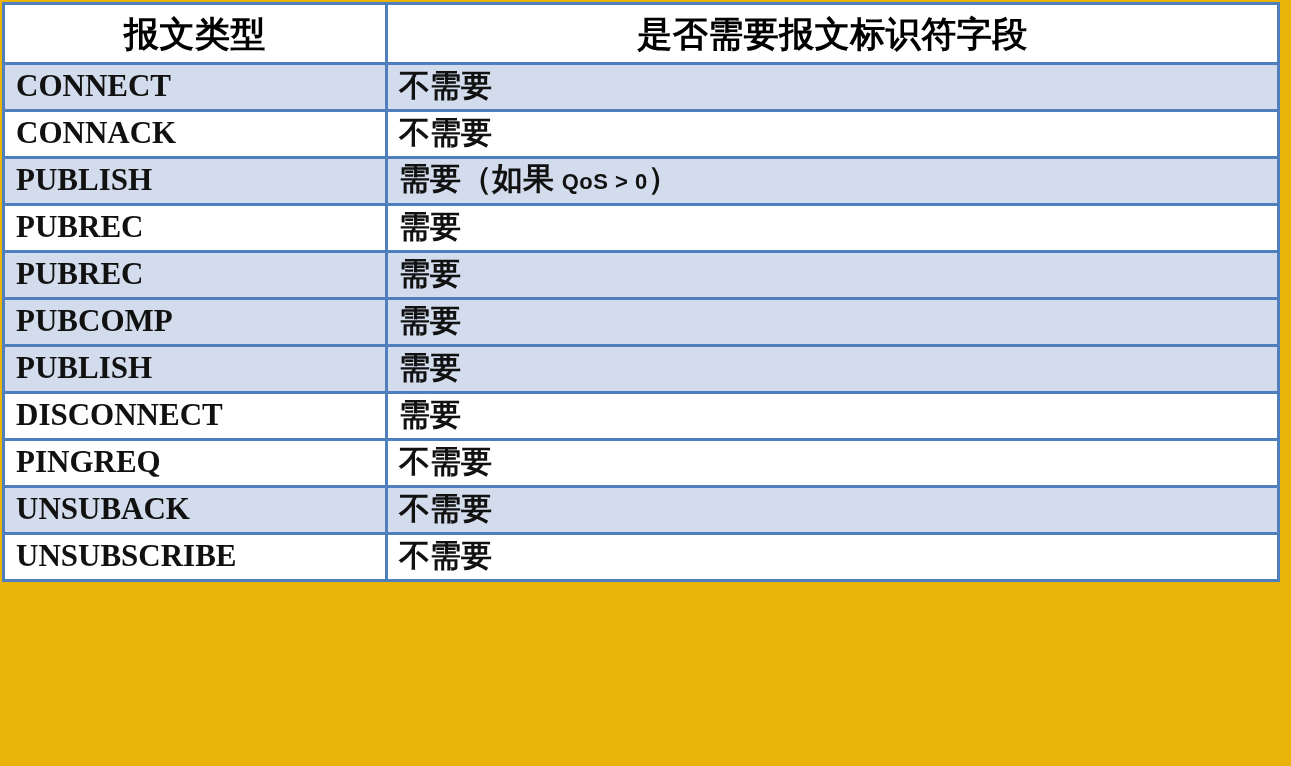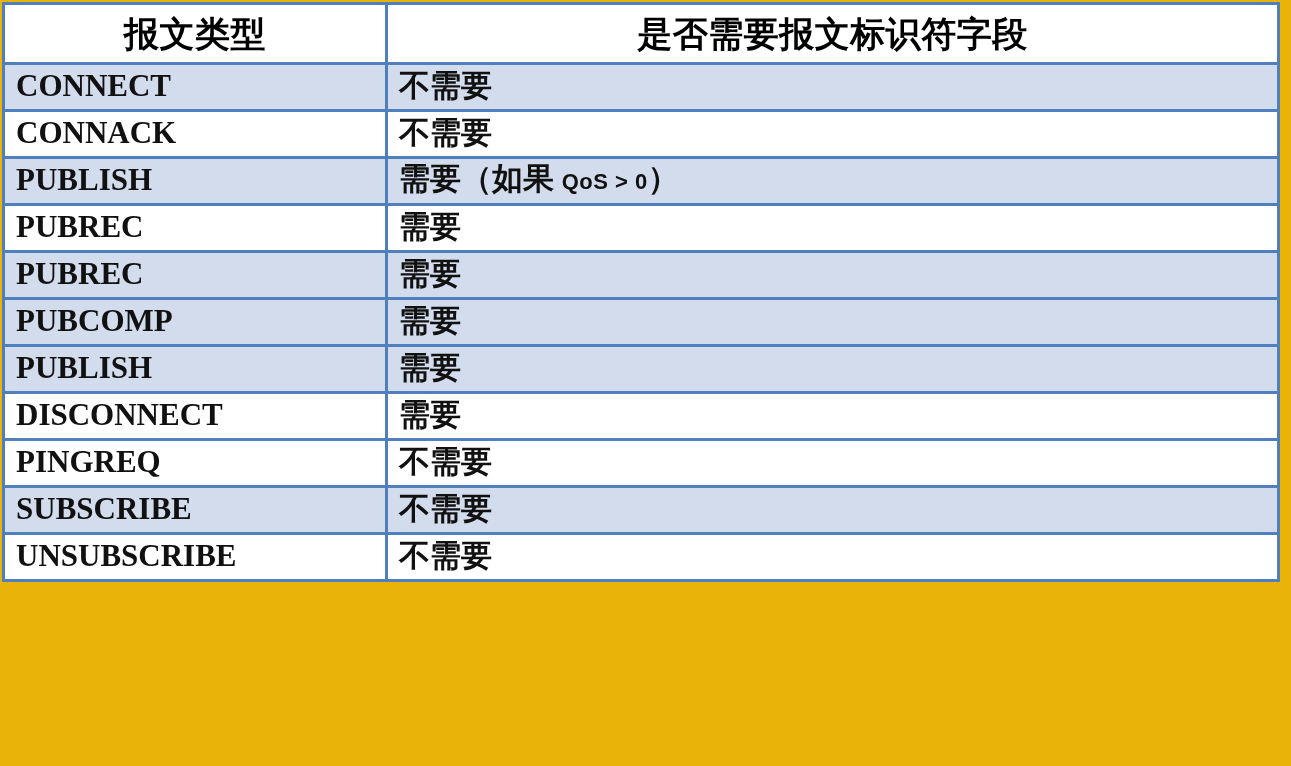--- a/index.html
+++ b/index.html
@@ -184,21 +184,21 @@
           <tr class="row-plain">
             <td>
               <span class="cell-text">PINGREQ</span>
             </td>
             <td>
               <span class="cell-text">不需要</span>
             </td>
           </tr>
           <tr class="row-shaded">
             <td>
-              <span class="cell-text">SUBSCRIBE</span>
+              <span class="cell-text">UNSUBACK</span>
             </td>
             <td>
               <span class="cell-text">不需要</span>
             </td>
           </tr>
           <tr class="row-plain">
             <td>
               <span class="cell-text">UNSUBSCRIBE</span>
             </td>
             <td>

